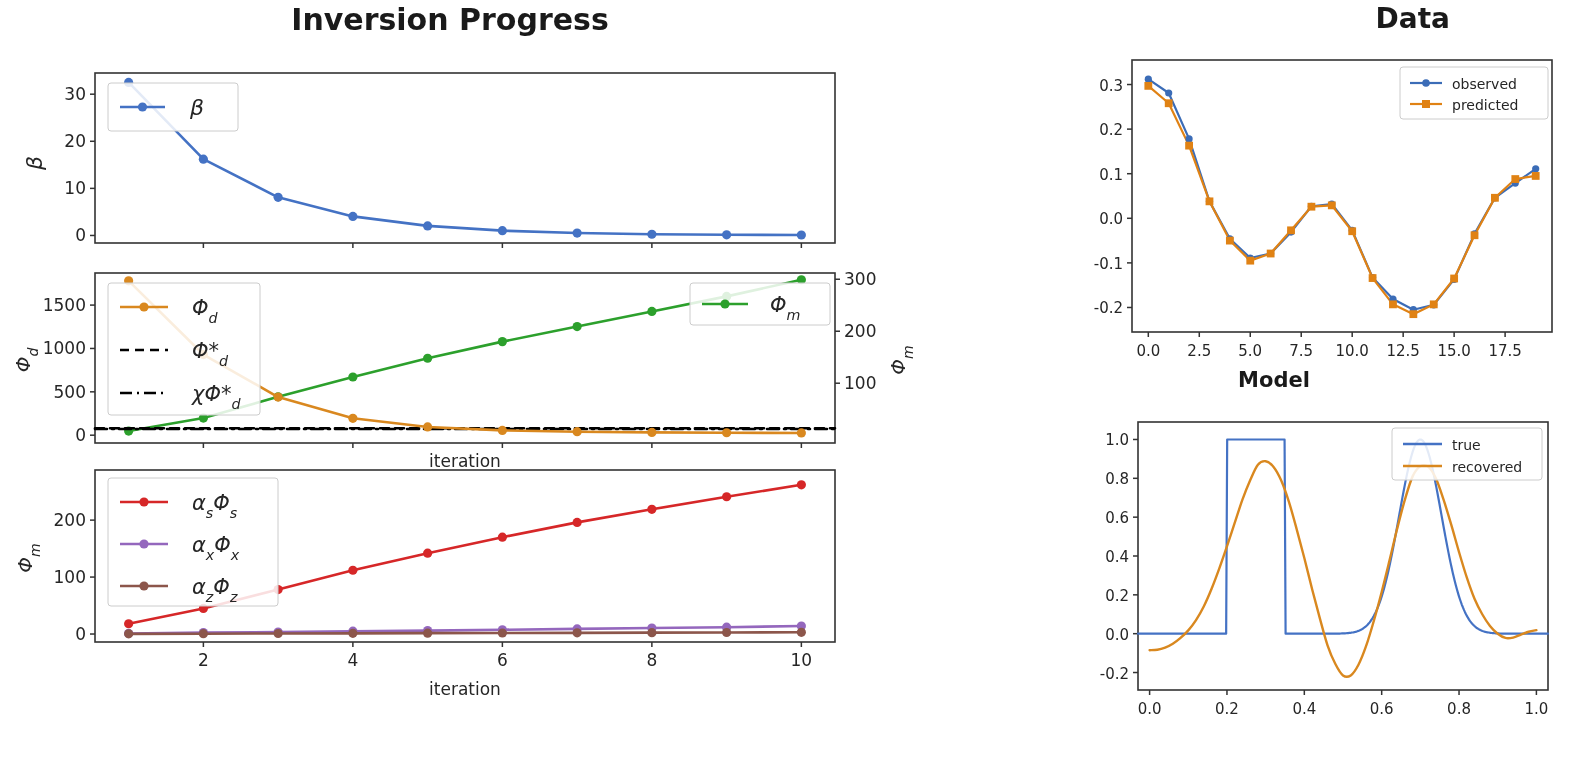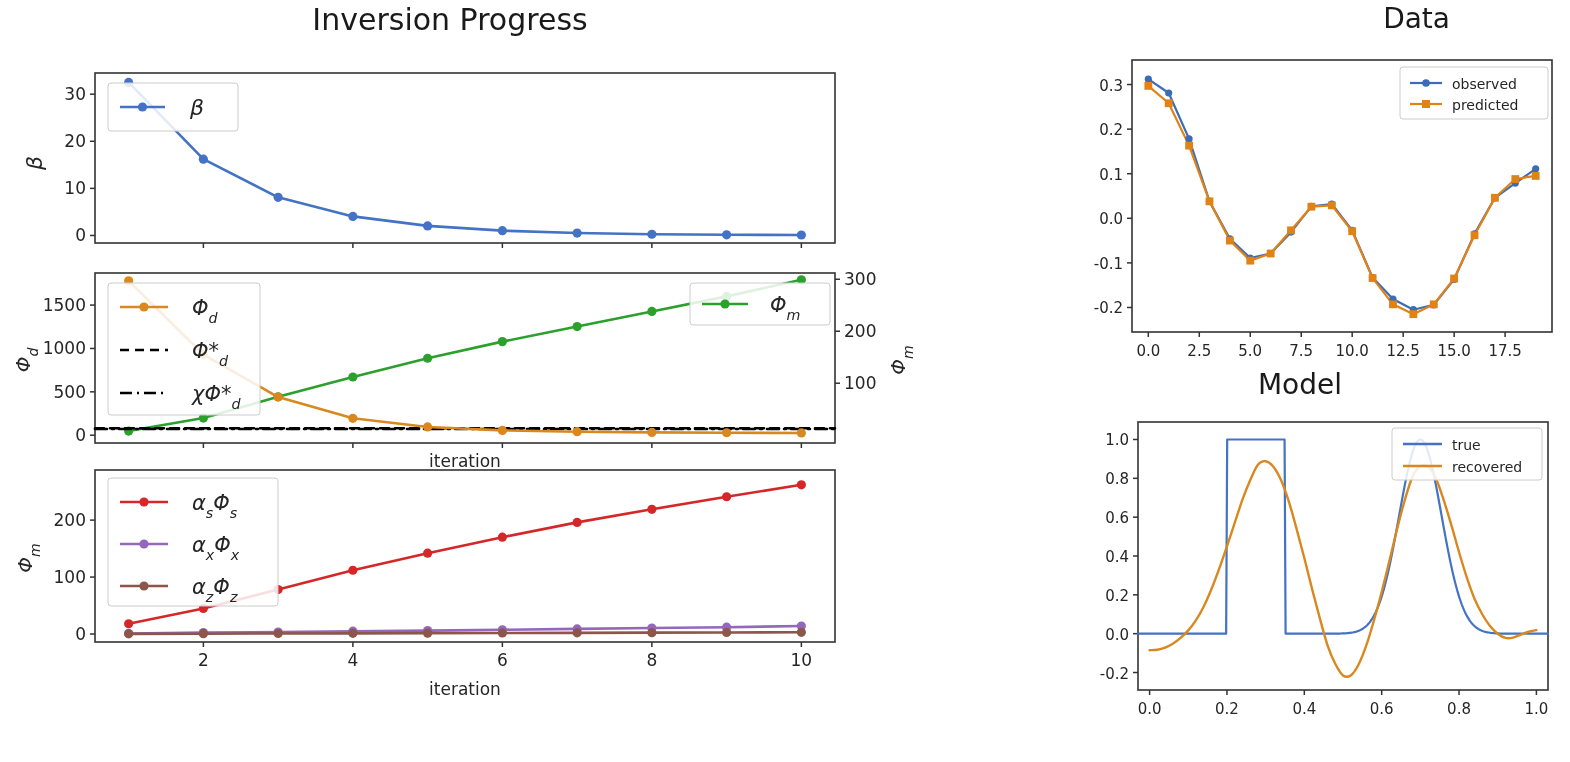--- a/index.html
+++ b/index.html
@@ -1,36 +1,36 @@
 <!DOCTYPE html>
 <html><head>
 <meta charset="utf-8">
 <style>
   html,body{margin:0;padding:0;background:#ffffff;}
   body{width:1570px;height:762px;position:relative;overflow:hidden;
        font-family:"DejaVu Sans","Liberation Sans",sans-serif;color:#000;}
   .panel{position:absolute;}
-  .title{position:absolute;text-align:center;color:#1a1a1a;font-weight:400;}
+  .title{position:absolute;text-align:center;color:#1a1a1a;font-weight:700;}
   svg{display:block;overflow:visible;}
   text{font-family:"DejaVu Sans","Liberation Sans",sans-serif;fill:#262626;}
   .tick{font-size:17px;}
   .tick-sm{font-size:15px;}
   .axlabel{font-size:17px;}
   .legtext-sm{font-size:14px;}
   .spine{fill:none;stroke:#333333;stroke-width:1.6;}
   .tickline{stroke:#333333;stroke-width:1.5;}
   .legbox{fill:#ffffff;fill-opacity:.85;stroke:#cccccc;stroke-width:1;}
   .series{fill:none;stroke-linecap:round;stroke-linejoin:round;}
 </style>
 </head>
 <body>
 
 <div class="title" style="left:160px;top:2px;width:580px;font-size:30px;">Inversion Progress</div>
 <div class="title" style="left:1150px;top:2px;width:300px;font-size:28px;text-align:right;">Data</div>
-<div class="title" style="left:1150px;top:368px;width:300px;font-size:28px;">Model</div>
+<div class="title" style="left:1124px;top:368px;width:300px;font-size:21px;">Model</div>
 
 <div class="panel" style="left:0;top:45px;">
   <svg id="svg-beta" width="900" height="215">
       <g>
         <rect x="95" y="28" width="740" height="170" class="spine"></rect>
         <line x1="203.3838383838384" y1="198" x2="203.3838383838384" y2="203" class="tickline"></line>
         <line x1="352.87878787878793" y1="198" x2="352.87878787878793" y2="203" class="tickline"></line>
         <line x1="502.37373737373747" y1="198" x2="502.37373737373747" y2="203" class="tickline"></line>
         <line x1="651.868686868687" y1="198" x2="651.868686868687" y2="203" class="tickline"></line>
         <line x1="801.3636363636364" y1="198" x2="801.3636363636364" y2="203" class="tickline"></line>

